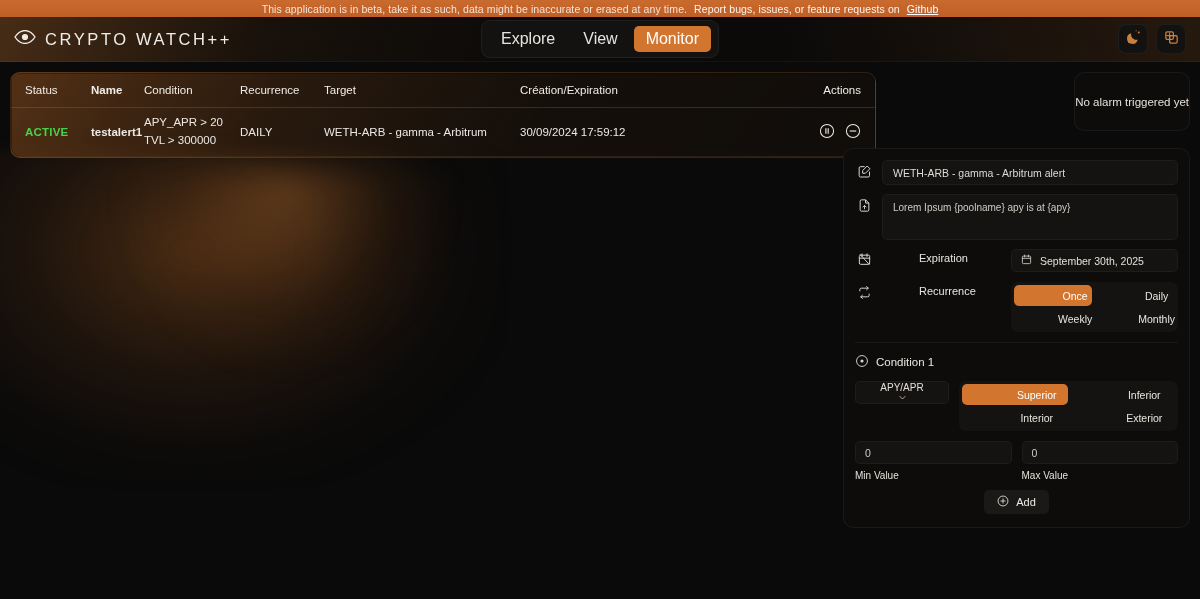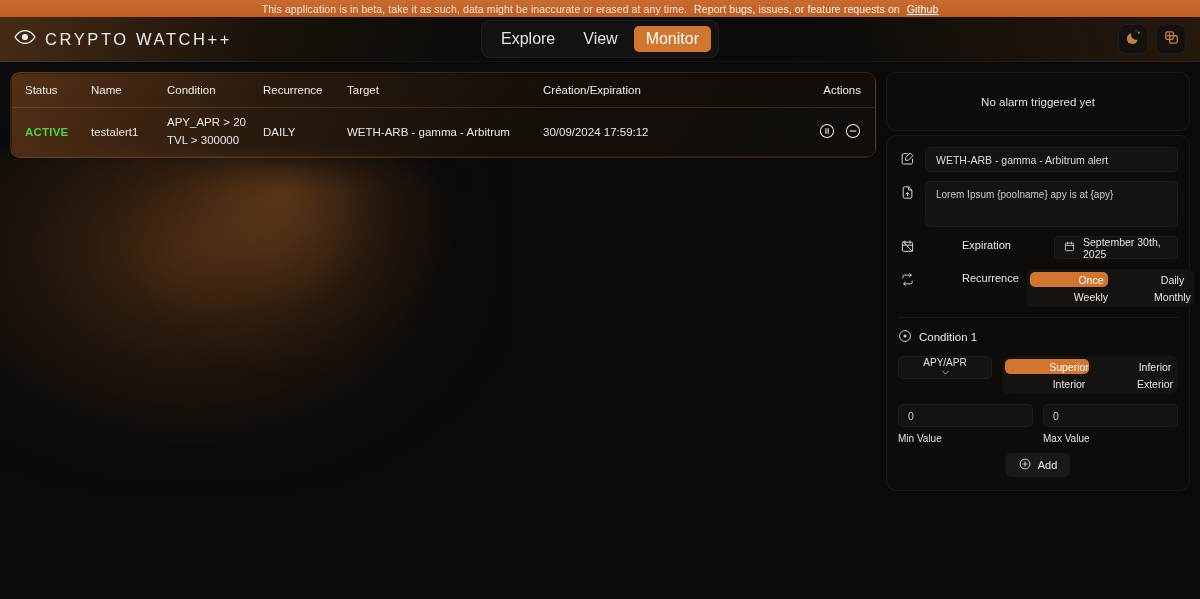--- a/index.html
+++ b/index.html
@@ -124,21 +124,21 @@
   }
   .tbl-row {
     display: flex; align-items: center;
     min-height: 48px;
     padding: 6px 14px;
     font-size: 11.5px;
     color: #ece8e3;
     border-bottom: 1px solid rgba(210,140,70,0.16);
   }
   .c-status { width: 66px; }
-  .c-name   { width: 76px; }
+  .c-name   { width: 53px; font-weight: bold; }
   .c-cond   { width: 96px; }
   .c-rec    { width: 84px; }
   .c-target { width: 196px; }
   .c-date   { flex: 1; }
   .c-actions{ width: 88px; display: flex; justify-content: flex-end; align-items: center; gap: 10px; }
   .status-active { color: #49d14a; font-weight: 700; letter-spacing: .2px; }
   .cond-line { line-height: 1.55; white-space: nowrap; }
   .act-icon { cursor: pointer; display: block; }
 
   .addrow {
@@ -165,21 +165,21 @@
     border: 1px solid rgba(214,128,56,0.55);
     border-radius: 5px;
     color: #efeae4; font-size: 11.5px;
     cursor: pointer;
     font-family: "Liberation Sans", sans-serif;
   }
 
   
   .side {
     width: 304px;
-    display: flex; flex-direction: column; gap: 4px;
+    display: flex; flex-direction: column; gap: 17px; align-items: flex-end;
   }
   .panel {
     background: #0d0c0b;
     border: 1px solid rgba(255,255,255,0.055);
     border-radius: 10px;
   }
   .panel-alarm {
     height: 59px;
     display: flex; align-items: center; justify-content: center;
     font-size: 11.5px; color: #e4e0db;
@@ -226,21 +226,21 @@
   }
   .seg-group {
     flex: 1;
     background: #151311;
     border-radius: 7px;
     padding: 3px;
     display: grid; grid-template-columns: 1fr 1fr;
     gap: 2px;
   }
   .seg {
-    height: 15px;
+    height: 21px;
     display: flex; align-items: center; justify-content: center;
     font-size: 10.5px; color: #e8e4df;
     border-radius: 5px; cursor: pointer; padding-left: 44px;
   }
   .seg.sel { background: #d2762f; color: #fff; }
 
   .divider { height: 1px; background: rgba(255,255,255,0.055); margin: 4px 0 11px 0; }
 
   .cond-title {
     display: flex; align-items: center; gap: 7px;

